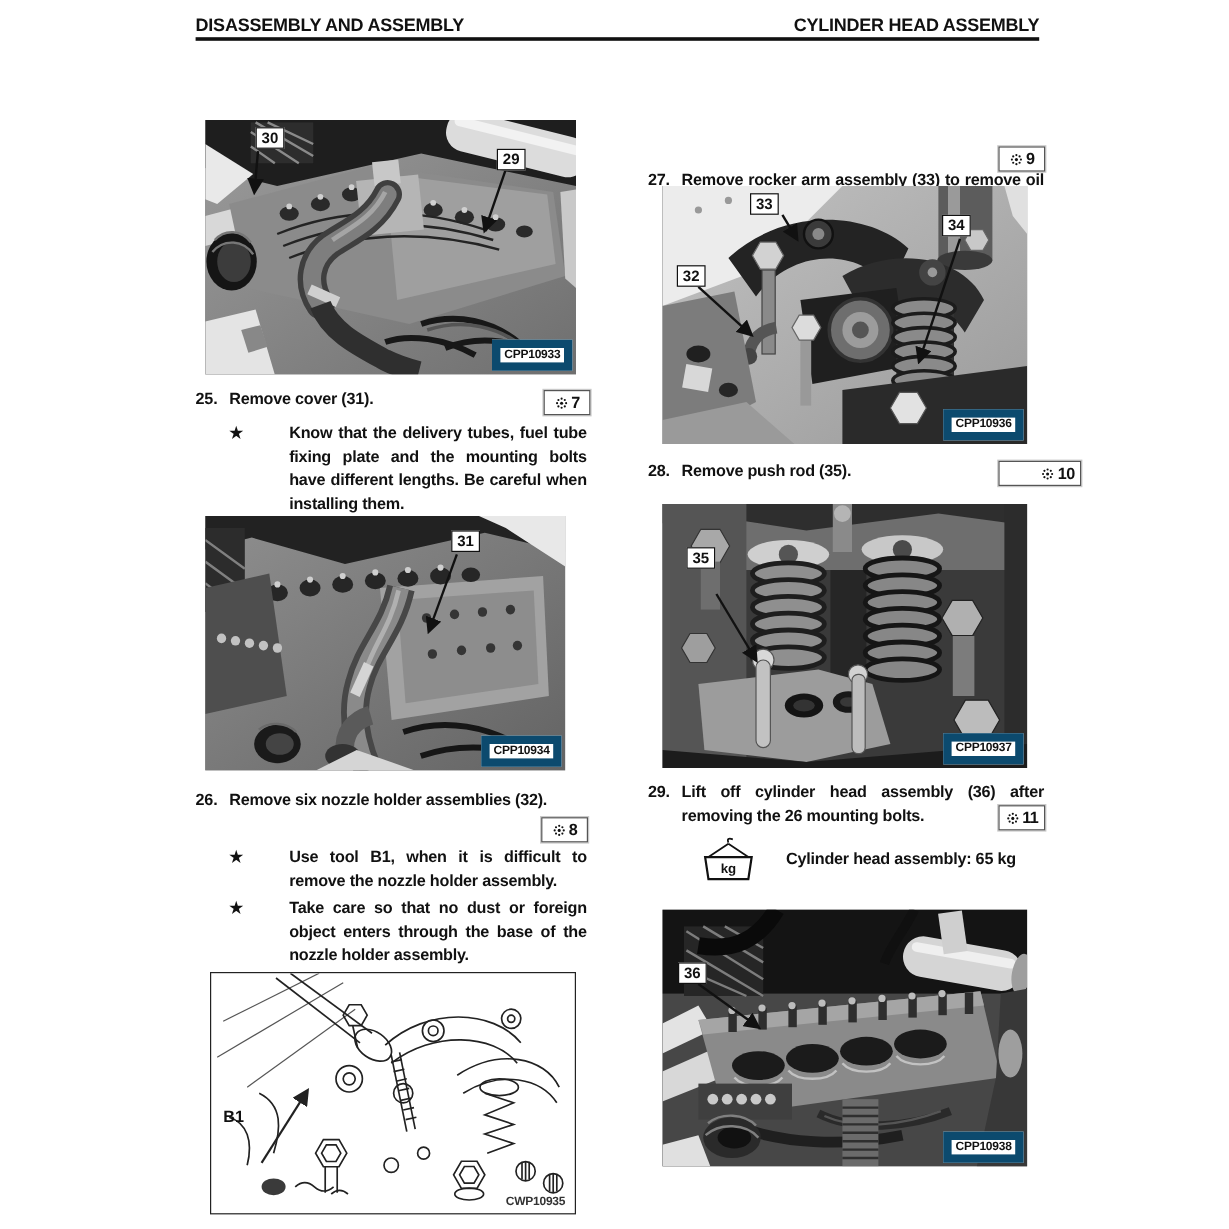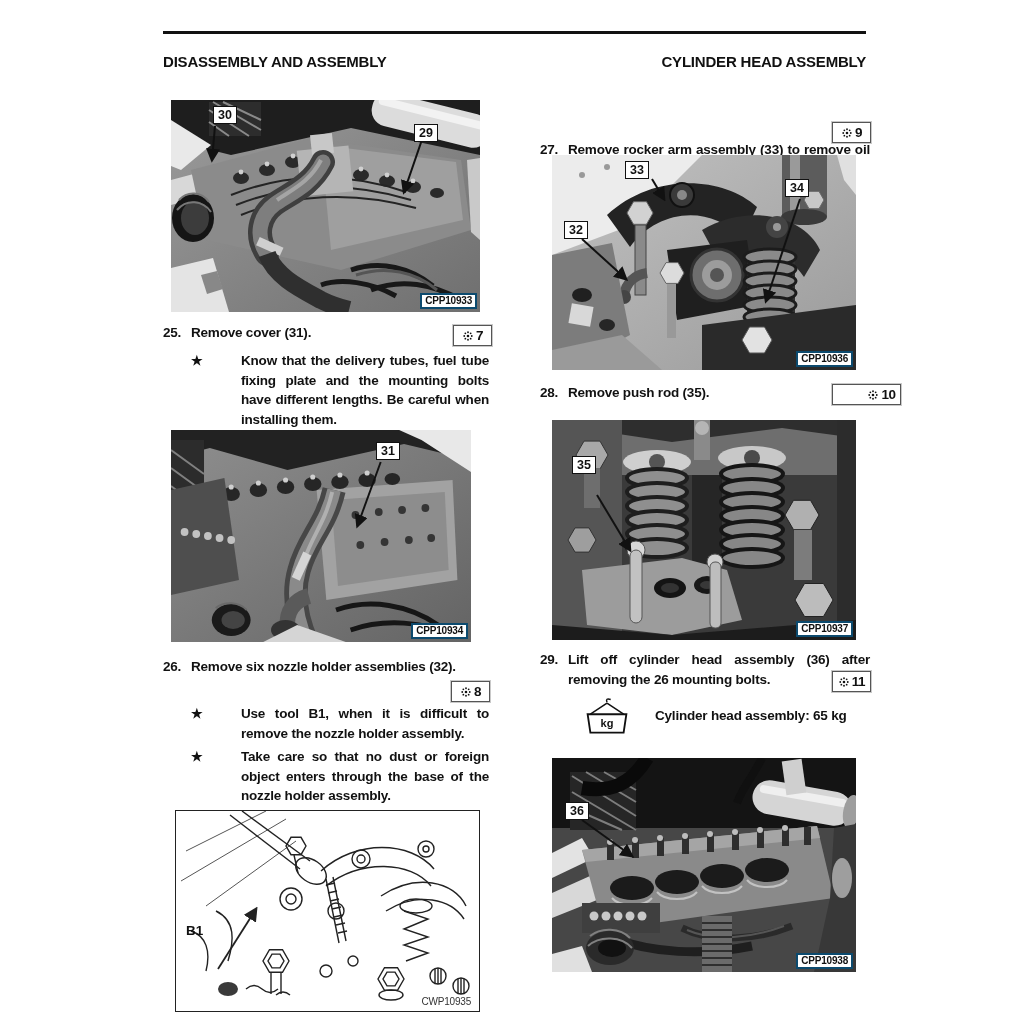--- a/index.html
+++ b/index.html
@@ -1,40 +1,40 @@
 <!DOCTYPE html>
 <html><head>
 <meta charset="utf-8">
 <style>
   html,body{margin:0;padding:0;}
   body{width:1024px;height:1024px;background:#ffffff;position:relative;
        font-family:"Liberation Sans",sans-serif;color:#111;font-weight:700;overflow:hidden;}
   .abs{position:absolute;}
-  .hdr{font-size:15px;font-weight:700;letter-spacing:-0.2px;white-space:nowrap;margin-top:40px;}
+  .hdr{font-size:15px;font-weight:700;letter-spacing:-0.2px;white-space:nowrap;}
   .rule{background:#111;height:3px;}
   .fig{position:absolute;overflow:hidden;background:#777;}
   .fig svg.photo{position:absolute;left:0;top:0;width:100%;height:100%;}
   .plabel{position:absolute;background:#fff;border:1.5px solid #111;font-size:12.5px;
           font-weight:700;line-height:14px;padding:1px 4px;}
-  .pcaption{position:absolute;right:3px;bottom:3px;background:#fff;border:2px solid #0c4a6e;
+  .pcaption{position:absolute;right:3px;bottom:3px;background:#fff;border:7px solid #0c4a6e;
             font-size:10px;font-weight:700;line-height:12px;padding:0 3px;letter-spacing:-0.2px;}
   .step{position:absolute;font-size:13.5px;line-height:19.5px;letter-spacing:-0.2px;}
   .step .num{position:absolute;left:0;top:0;}
   .step .txt{margin-left:28px;text-align:justify;}
   .badge{position:absolute;width:37px;height:19px;border:1px solid #555;box-shadow:0 0 0 1px #c9c9c9;
          background:#fff;display:flex;align-items:center;justify-content:center;gap:2px;}
   .badge svg{width:12px;height:12px;fill:#111;}
   .badge .bnum{font-size:13.5px;font-weight:700;letter-spacing:-0.5px;line-height:1;}
   .note{position:absolute;display:flex;font-size:13.5px;line-height:19.5px;letter-spacing:-0.2px;}
   .note .star{flex:0 0 26px;width:26px;font-size:13px;}
   .note .ntxt{flex:1;text-align:justify;margin-left:24px;}
   .drawing{position:absolute;border:1.5px solid #222;background:#fff;overflow:hidden;}
   .drawing svg.art{position:absolute;left:0;top:0;width:100%;height:100%;}
   .dlabel{position:absolute;font-size:13.5px;font-weight:700;}
-  .dcaption{position:absolute;right:8px;bottom:4px;font-size:10px;font-weight:400;color:#333;letter-spacing:-0.2px;}
+  .dcaption{position:absolute;right:8px;bottom:4px;font-size:10px;font-weight:700;color:#333;letter-spacing:-0.2px;}
   .kgicon{position:absolute;width:48px;height:40px;}
   .kgtext{position:absolute;font-size:13.5px;letter-spacing:-0.2px;}
 </style>
 </head>
 <body>
 
 <svg width="0" height="0" style="position:absolute" aria-hidden="true">
   <defs>
     <g id="dotstar">
       <circle cx="7" cy="7" r="1.5"></circle>

